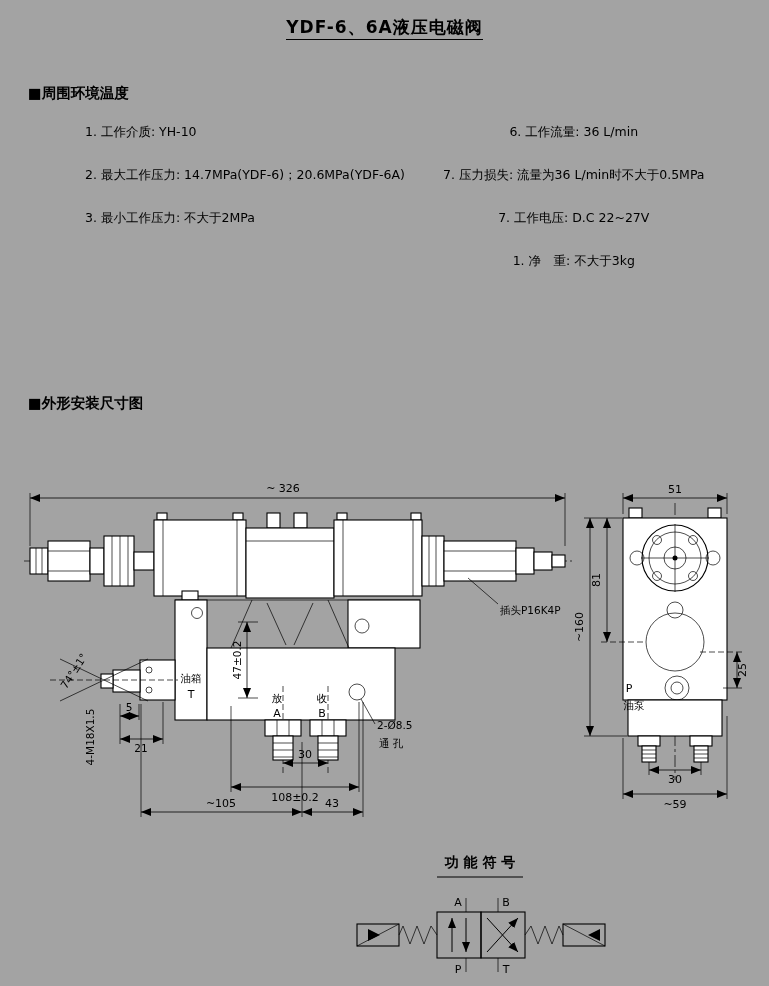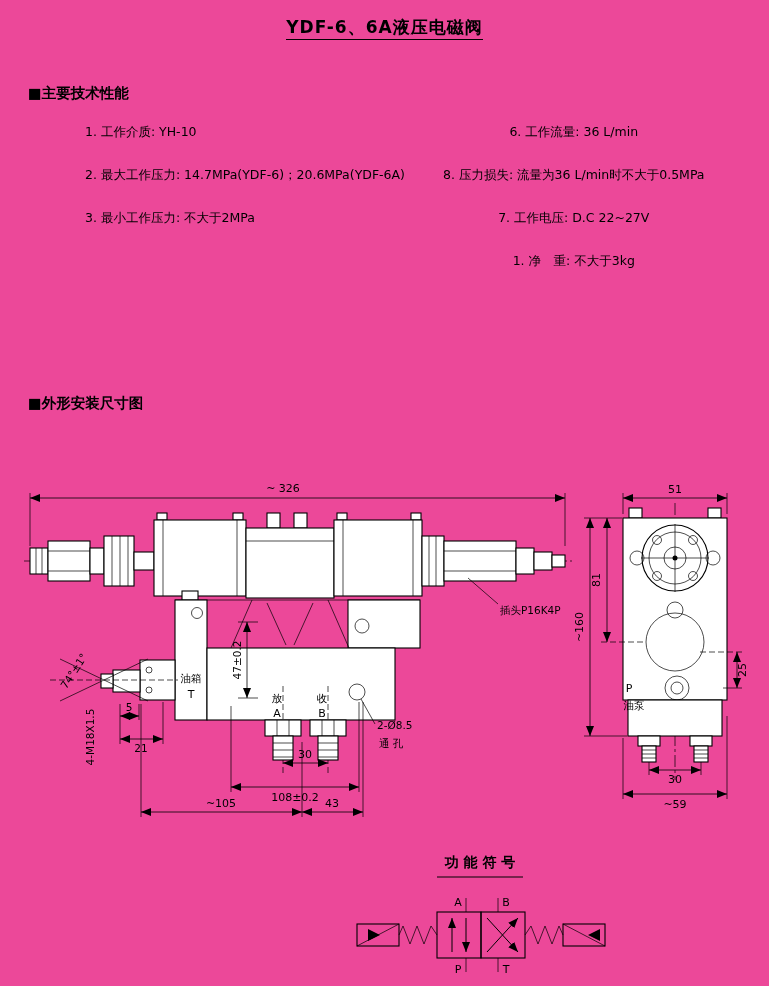--- a/index.html
+++ b/index.html
@@ -1,18 +1,18 @@
 <!DOCTYPE html>
 <html><head>
 <meta charset="utf-8">
 <style>
   * { margin:0; padding:0; box-sizing:border-box; }
   html,body { background:#ffffff; }
   .page {
-    position:relative; width:769px; height:986px; background:#ec4899;
+    position:relative; width:769px; height:986px; background:#a3a3a3;
     font-family:"DejaVu Sans","Liberation Sans",sans-serif; color:#000; overflow:hidden;
   }
   .title {
     position:absolute; top:16px; left:0; width:100%; text-align:center;
     font-size:17px; font-weight:600; letter-spacing:1px;
   }
   .title span { border-bottom:1.5px solid #000; padding-bottom:2px; }
   .section-heading { position:absolute; left:28px; font-size:14.5px; font-weight:700; }
   #specs-heading   { top:84px; }
   #drawing-heading { top:394px; }
@@ -37,31 +37,31 @@
 </style>
 </head>
 <body>
 
 <div class="page">
 
   <h1 class="title">
     <span>YDF-6、6A液压电磁阀</span>
   </h1>
 
-  <div class="section-heading" id="specs-heading">■主要技术性能</div>
+  <div class="section-heading" id="specs-heading">■周围环境温度</div>
 
   <div class="specs-col left">
     <div class="spec-item">1.  工作介质: YH-10</div>
     <div class="spec-item">2.  最大工作压力: 14.7MPa(YDF-6)；20.6MPa(YDF-6A)</div>
     <div class="spec-item">3.  最小工作压力: 不大于2MPa</div>
   </div>
 
   <div class="specs-col right">
     <div class="spec-item">6.  工作流量: 36 L/min</div>
-    <div class="spec-item">8.  压力损失: 流量为36 L/min时不大于0.5MPa</div>
+    <div class="spec-item">7.  压力损失: 流量为36 L/min时不大于0.5MPa</div>
     <div class="spec-item">7.  工作电压: D.C 22~27V</div>
     <div class="spec-item">1. 净　重: 不大于3kg</div>
   </div>
 
   <div class="section-heading" id="drawing-heading">■外形安装尺寸图</div>
 
   <svg class="drawing" width="769" height="531" viewBox="0 455 769 531">
     <defs>
       <marker id="arr" viewBox="0 0 10 8" refX="10" refY="4" markerWidth="10" markerHeight="8" orient="auto-start-reverse" markerUnits="userSpaceOnUse">
         <path d="M0,0 L10,4 L0,8 Z" fill="#000"></path>

